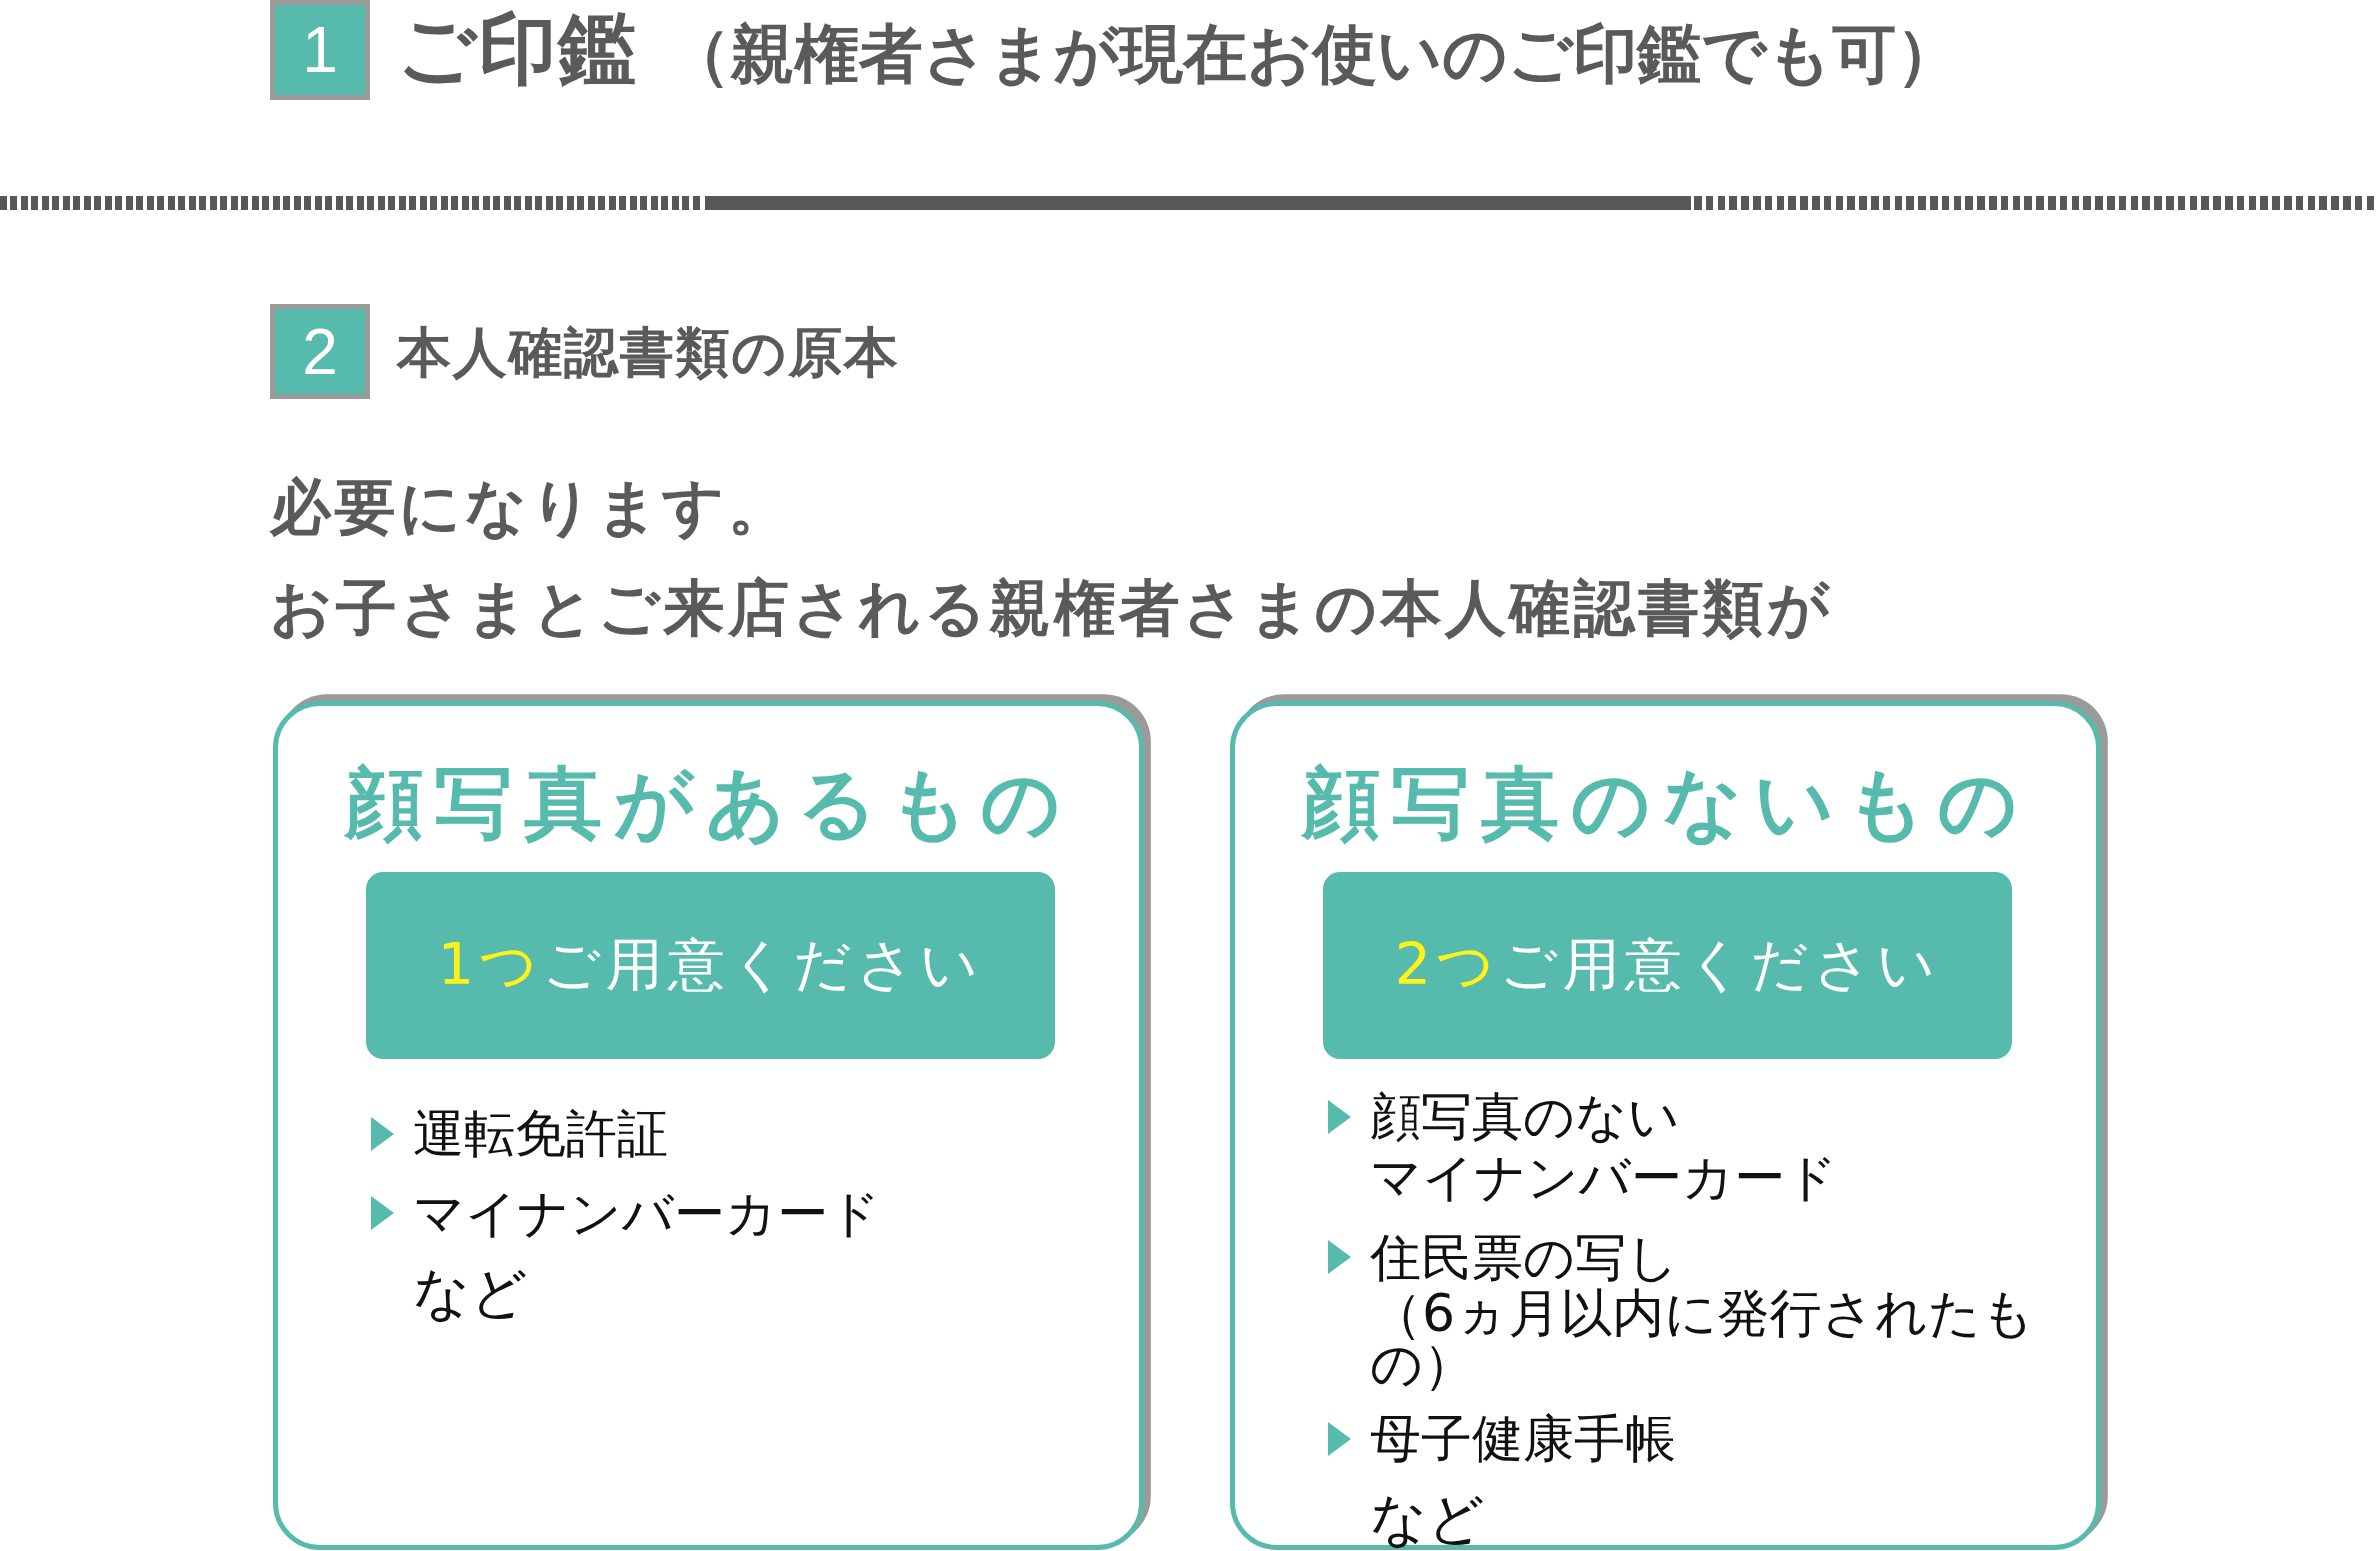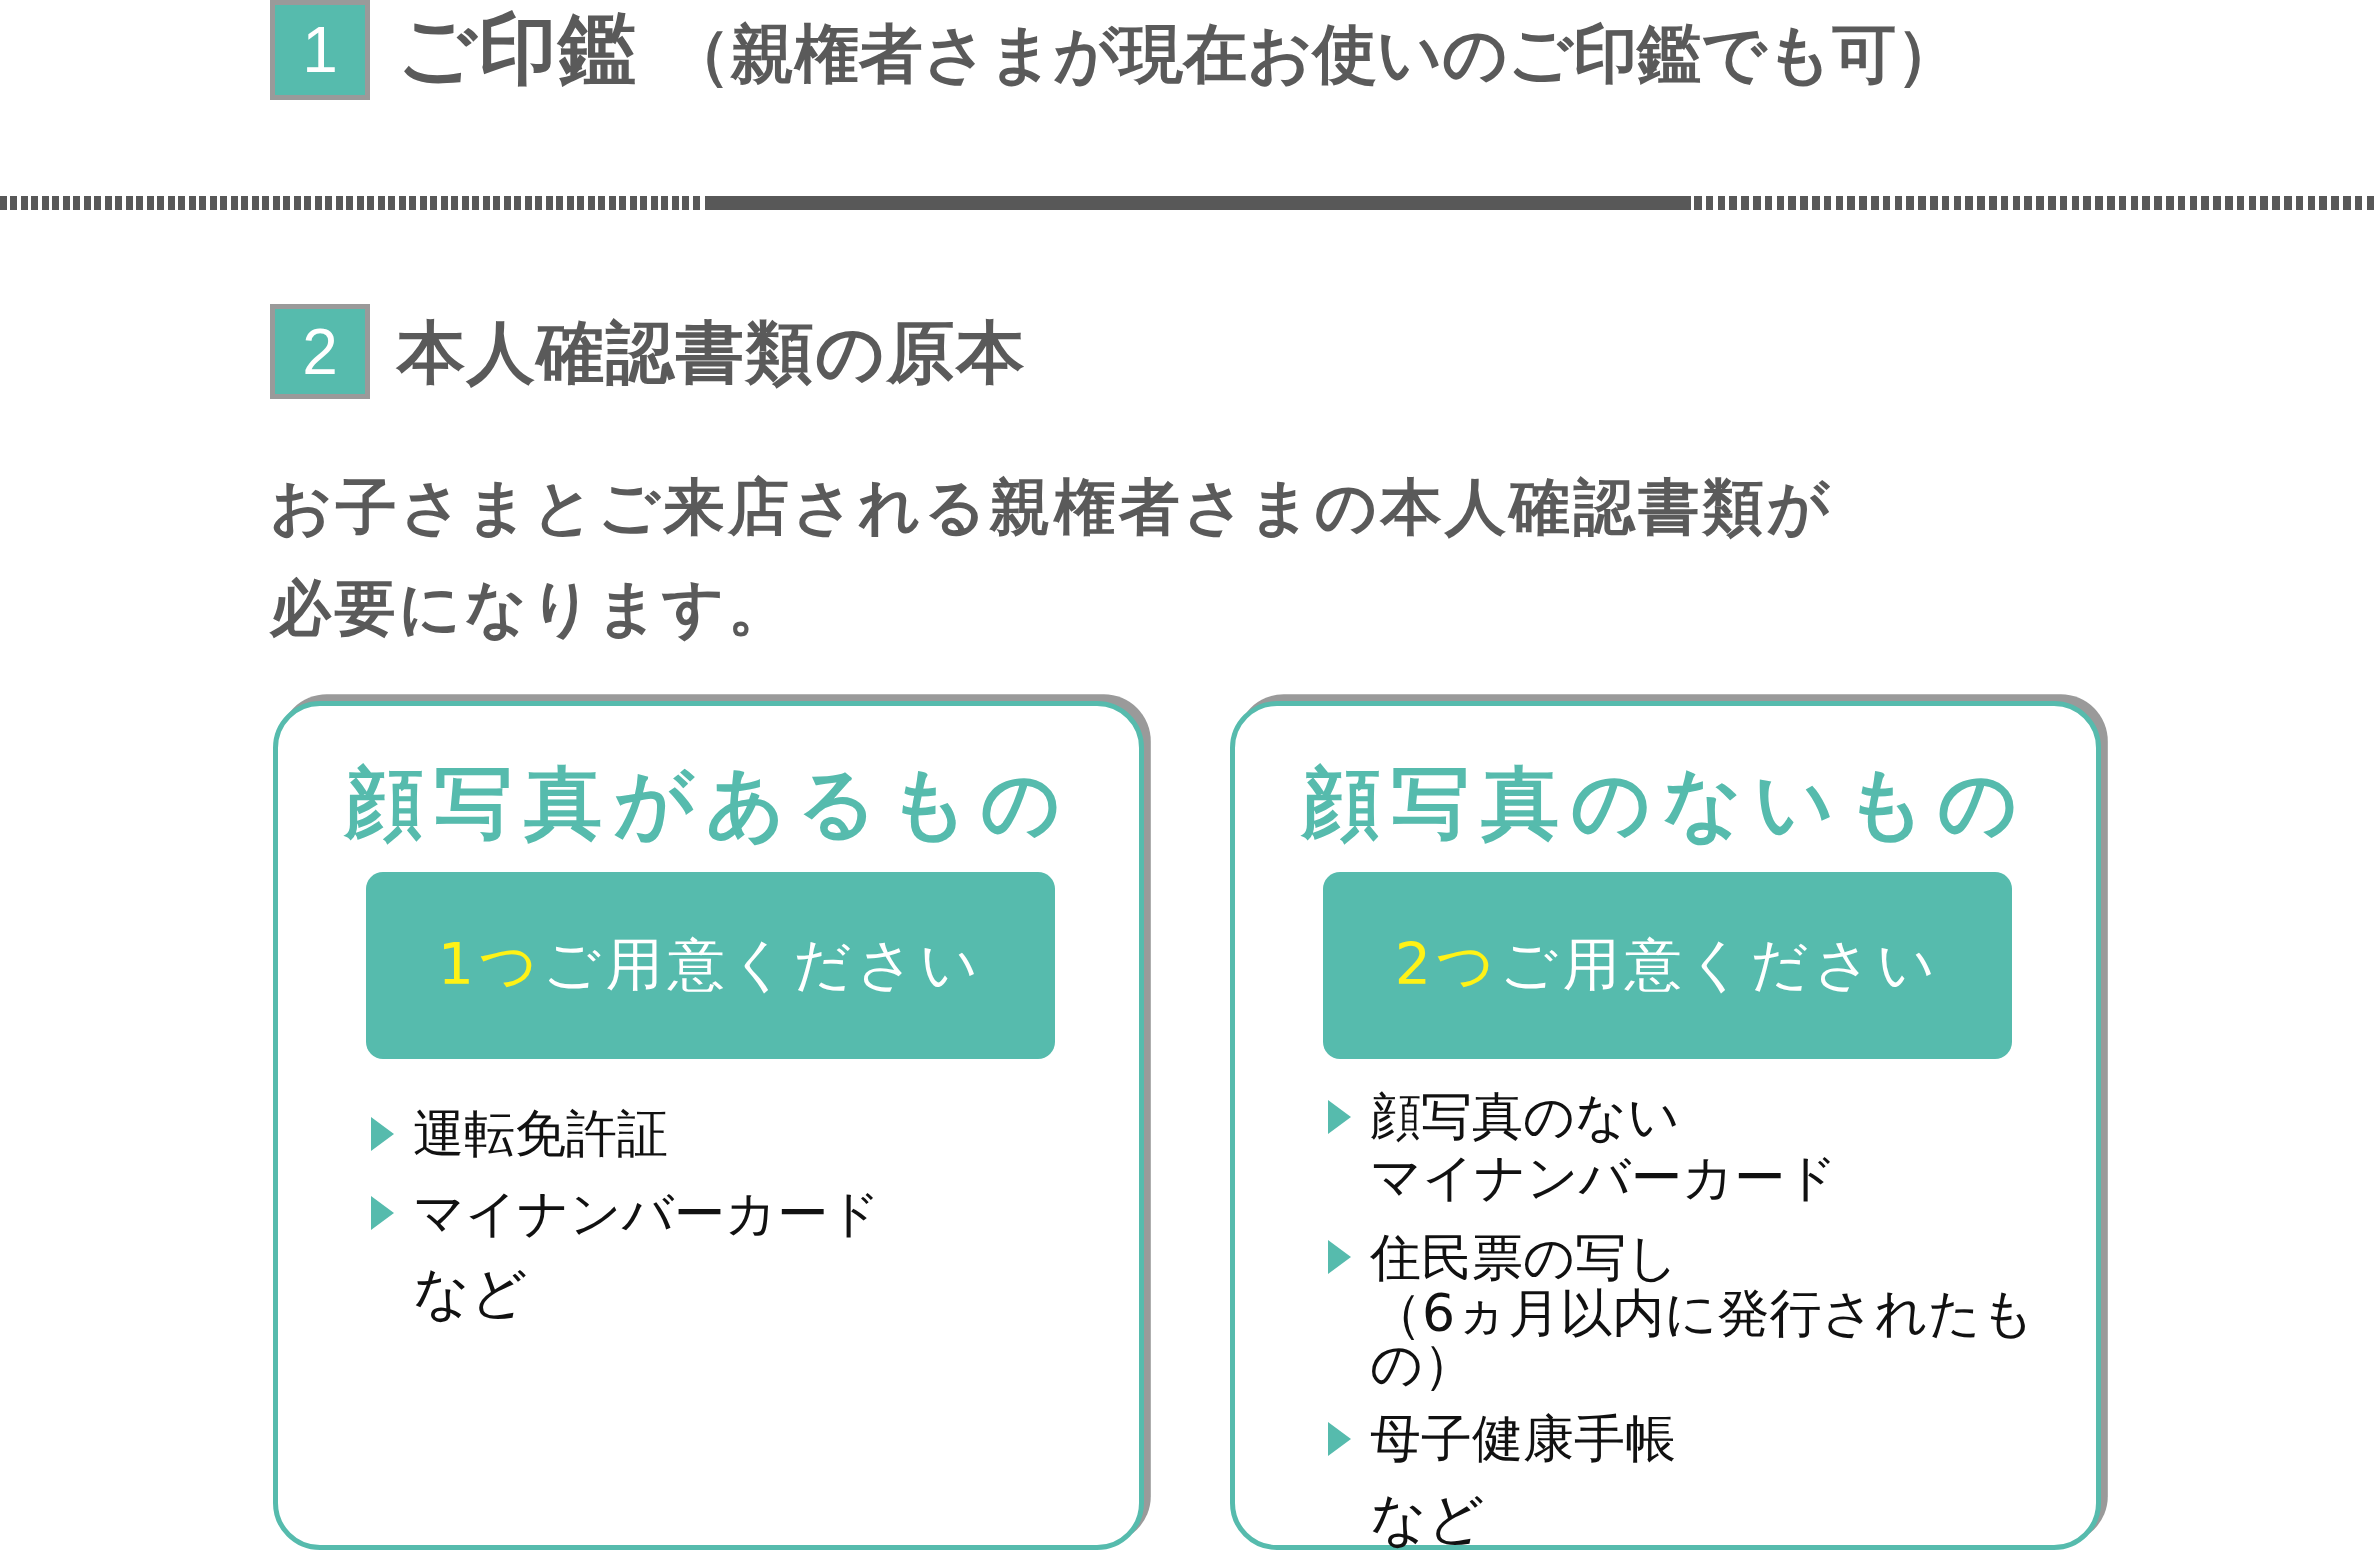--- a/index.html
+++ b/index.html
@@ -17,21 +17,21 @@
     font-family: "Liberation Sans", sans-serif;
   }
   .badge.b1 { top: 0; }
   .badge.b2 { top: 304px; height: 95px; }
   .heading {
     position: absolute; left: 397px; font-weight: 900; color: #5a5a5a;
     letter-spacing: 1.7px; white-space: nowrap;
   }
   .h1 { top: 6.8px; font-size: 78px; line-height: 84px; }
   .h1 .sub { font-size: 64px; letter-spacing: 0; }
-  .h2 { top: 311px; font-size: 68px; line-height: 84px; }
+  .h2 { top: 311px; font-size: 54px; line-height: 84px; }
   .divider { position: absolute; left: 0; top: 196px; width: 2377px; height: 13.5px; }
   .divider .dash-l {
     position: absolute; left: 0; top: 0; width: 703px; height: 13.5px;
     background: repeating-linear-gradient(90deg, #585858 0 6.8px, transparent 6.8px 10px, #585858 10px 17px, transparent 17px 21px);
   }
   .divider .solid { position: absolute; left: 705px; top: 0; width: 986px; height: 13.5px; background: #585858; }
   .divider .dash-r {
     position: absolute; left: 1694px; top: 0; width: 683px; height: 13.5px;
     background: repeating-linear-gradient(90deg, #585858 0 7.6px, transparent 7.6px 11.8px);
   }
@@ -84,22 +84,22 @@
   <div class="solid"></div>
   <div class="dash-r"></div>
 </div>
 
 <div class="badge b2">
   <span>2</span>
 </div>
 <div class="heading h2">本人確認書類の原本</div>
 
 <div class="desc">
+  <div>必要になります。</div>
   <div>お子さまとご来店される親権者さまの本人確認書類が</div>
-  <div>必要になります。</div>
 </div>
 
 <div class="card left">
   <div class="card-title">顔写真があるもの</div>
   <div class="pill">
     <span class="num">1つ</span>
     <span>ご用意ください</span>
   </div>
   <ul class="items">
     <li>

